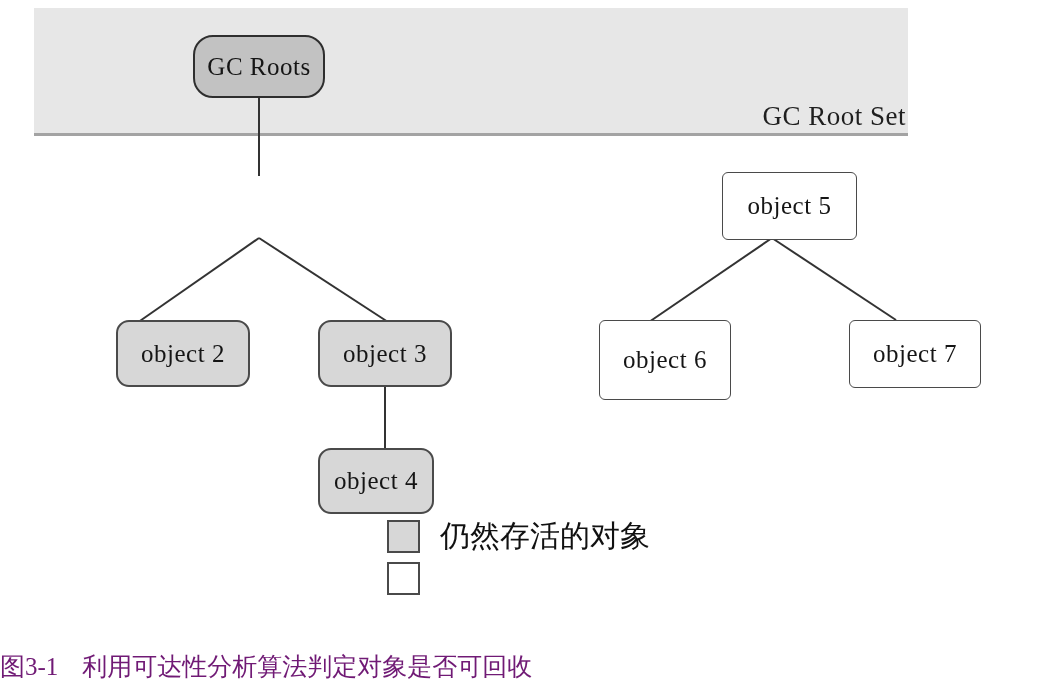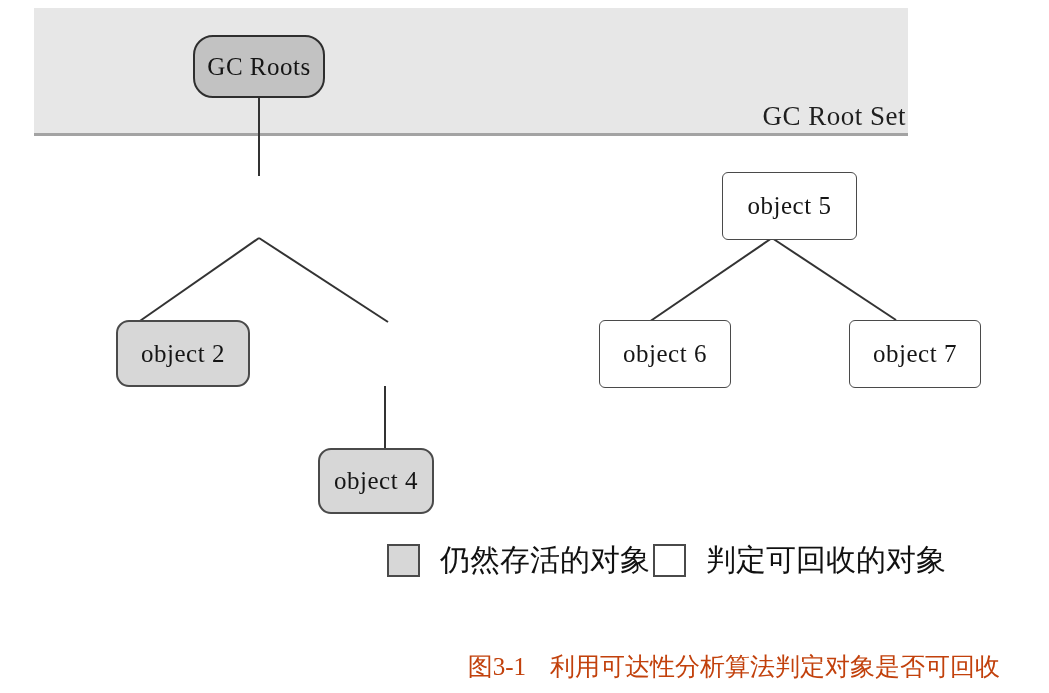--- a/index.html
+++ b/index.html
@@ -69,25 +69,25 @@
   .node.dead {
     background: #ffffff;
     border: 1.5px solid #4a4a4a;
     border-radius: 6px;
     margin-left: 17px;
   }
   
   .legend {
     position: absolute;
     left: 387px;
-    top: 543px;
+    top: 519px;
     z-index: 3;
     display: flex;
-    flex-direction: row;
-    gap: 3px;
+    flex-direction: column;
+    gap: 9px;
   }
   .legend-row {
     display: flex;
     align-items: center;
   }
   .swatch {
     width: 33px;
     height: 33px;
     box-sizing: border-box;
     border: 2px solid #4a4a4a;
@@ -101,23 +101,23 @@
     line-height: 34px;
     color: #111111;
     white-space: nowrap;
   }
   
   .caption {
     position: absolute;
     left: 0;
     top: 650px;
     width: 1000px;
-    text-align: right;
+    text-align: left;
     font-size: 25px;
-    color: #c2410c;
+    color: #701a75;
     z-index: 3;
     white-space: nowrap;
   }
   .caption .cap-number { margin-right: 24px; }
 </style>
 </head>
 <body>
 
 <div class="stage">
 
@@ -132,37 +132,37 @@
     <line x1="385" y1="386" x2="385" y2="451" stroke="#333333" stroke-width="2"></line>
     <line x1="772" y1="238" x2="649" y2="322" stroke="#333333" stroke-width="2"></line>
     <line x1="772" y1="238" x2="896" y2="320" stroke="#333333" stroke-width="2"></line>
   </svg>
 
   <div class="node root" style="left:193px; top:35px;  width:132px; height:63px;">GC Roots</div>
 
 
   <div class="node alive" style="left:84px;  top:320px; width:134px; height:67px;margin-left:32px;">object 2</div>
 
+  <div class="node alive" style="left:318px; top:320px; width:134px; height:67px;">object 3</div>
 
   <div class="node alive" style="left:318px; top:448px; width:116px; height:66px;">object 4</div>
 
   <div class="node dead" style="left:705px; top:172px; width:135px; height:68px;">object 5</div>
 
-  <div class="node dead" style="left:582px; top:320px; width:132px; height:68px;">object 6</div>
+  <div class="node dead" style="left:582px; top:320px; width:132px; height:80px;">object 6</div>
 
   <div class="node dead" style="left:832px; top:320px; width:132px; height:68px;">object 7</div>
 
   <div class="legend">
     <div class="legend-row">
       <span class="swatch gray"></span>
       <span class="legend-label">仍然存活的对象</span>
     </div>
     <div class="legend-row">
       <span class="swatch white"></span>
-      <span class="legend-label">判定可回收的对象</span>
     </div>
   </div>
 
   <div class="caption">
     <span class="cap-number">图3-1</span><span>利用可达性分析算法判定对象是否可回收</span>
   </div>
 
 </div>
 
 </body></html>

